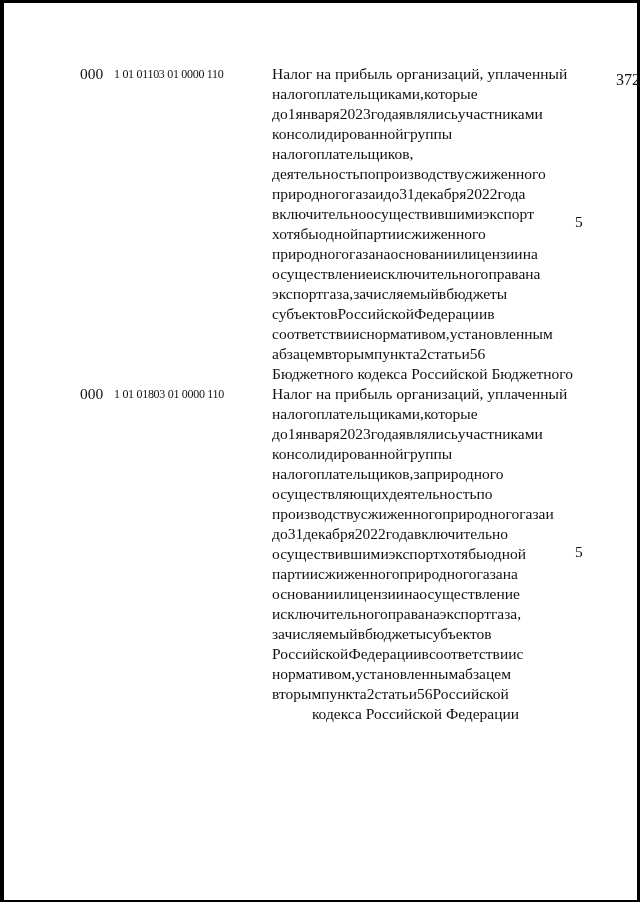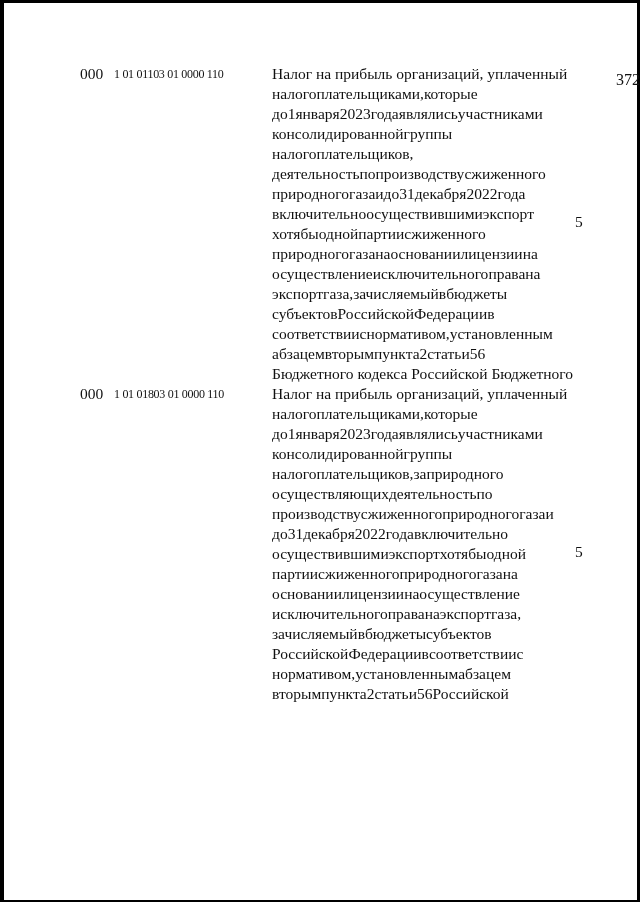--- a/index.html
+++ b/index.html
@@ -222,15 +222,16 @@
         <span>абзацем</span>
       </div>
       <div class="jline">
         <span>вторым</span>
         <span>пункта</span>
         <span>2</span>
         <span>статьи</span>
         <span>56</span>
         <span>Российской</span>
       </div>
+      <div class="lline">кодекса Российской Федерации</div>
     </div>
   <div class="col-norm" style="top:158px;">5</div>
 </div>
 
 </body></html>

